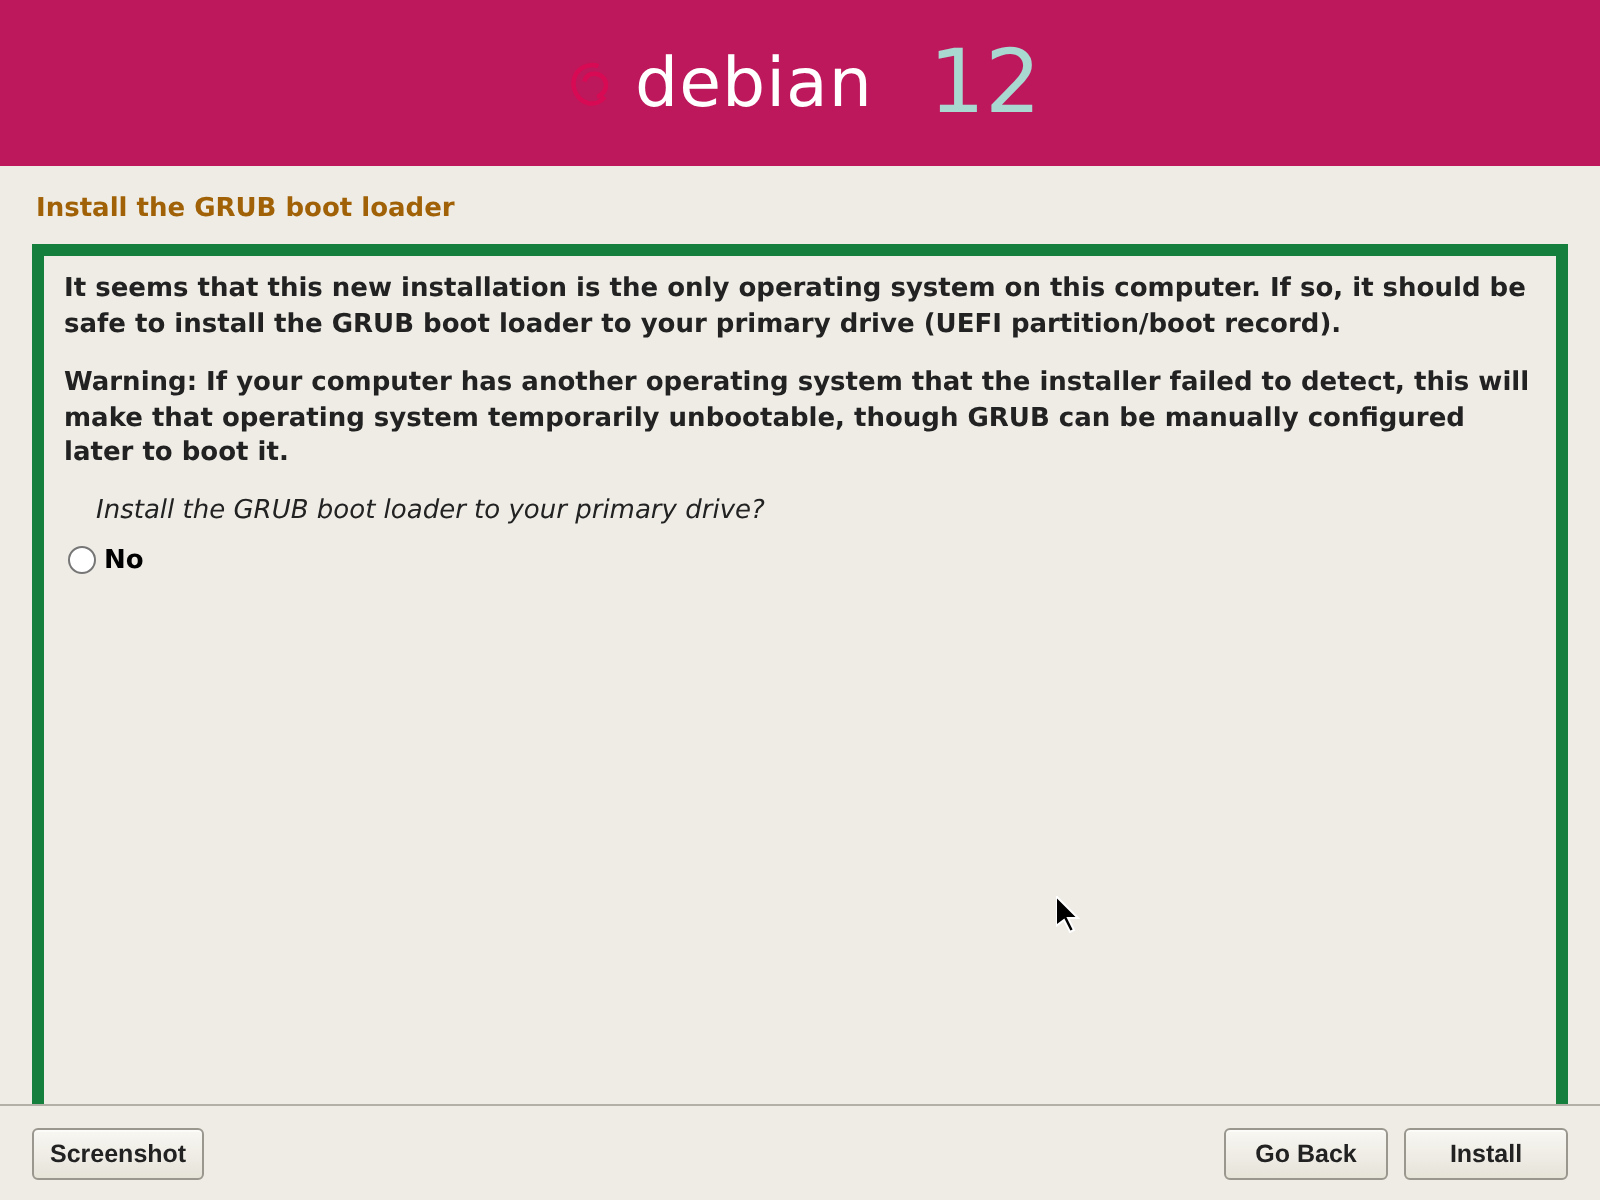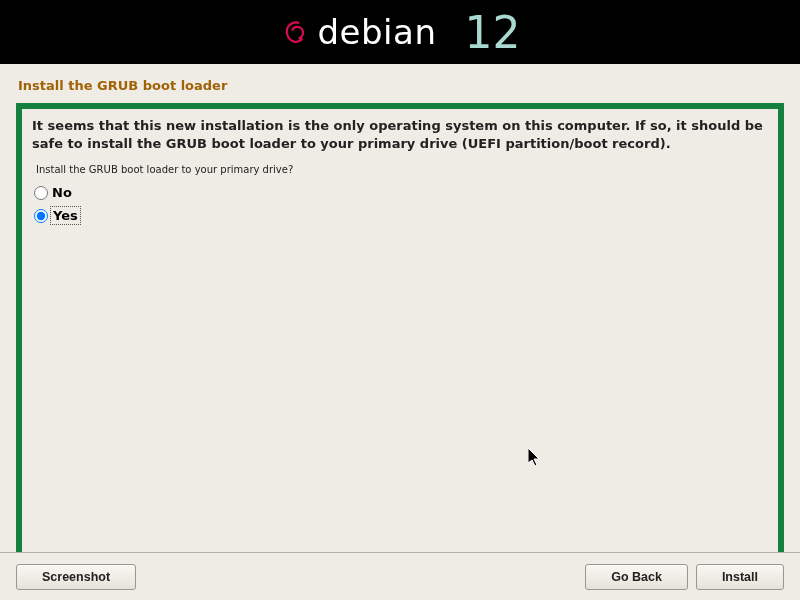--- a/index.html
+++ b/index.html
@@ -11,22 +11,22 @@
       width: 800px;
       height: 600px;
       font-family: "DejaVu Sans", Arial, sans-serif;
       font-size: 13px;
       background: #eeece5;
       overflow: hidden;
       position: relative;
     }
     .header {
       width: 100%;
-      height: 64px;
-      background: #000000;
+      height: 83px;
+      background: #be185d;
       display: flex;
       align-items: center;
       justify-content: center;
       gap: 4px;
     }
     .swirl {
       width: 32px;
       height: 32px;
       margin-right: 2px;
     }
@@ -58,24 +58,25 @@
     .info-text {
       font-weight: bold;
       font-size: 13px;
       line-height: 1.35;
       color: #222;
     }
     .info-text p {
       margin-bottom: 12px;
     }
     .question {
+      font-style: italic;
       font-weight: normal;
-      font-size: 10px;
+      font-size: 13px;
       color: #222;
-      margin: 4px 0 10px 4px;
+      margin: 4px 0 10px 16px;
     }
     .radio-row {
       display: flex;
       align-items: center;
       gap: 4px;
       margin: 4px 0 8px 2px;
     }
     .radio-row input[type="radio"] {
       width: 14px;
       height: 14px;
@@ -103,21 +104,21 @@
       padding: 0 16px;
       background: #eeece5;
     }
     .footer .spacer {
       flex: 1;
     }
     .btn {
       background: linear-gradient(#f8f7f2, #e6e3d9);
       border: 1px solid #9a988e;
       border-radius: 3px;
-      padding: 4px 25px;
+      padding: 4px 8px;
       font-size: 12.5px;
       font-weight: bold;
       color: #222;
       cursor: pointer;
       min-width: 82px;
       height: 26px;
       margin-left: 8px;
       box-shadow: inset 0 1px 0 rgba(255,255,255,0.5);
     }
     .btn:first-child {
@@ -141,30 +142,27 @@
   </svg>
   <span class="brand">debian</span>
   <span class="brand-version">12</span>
 </div>
 
 <div class="page-title">Install the GRUB boot loader</div>
 
 <div class="main-panel">
   <div class="info-text">
     <p>It seems that this new installation is the only operating system on this computer. If so, it should be safe to install the GRUB boot loader to your primary drive (UEFI partition/boot record).</p>
+    <p>Warning: If your computer has another operating system that the installer failed to detect, this will make that operating system temporarily unbootable, though GRUB can be manually configured later to boot it.</p>
   </div>
   <div class="question">Install the GRUB boot loader to your primary drive?</div>
 
   <div class="radio-row">
     <input type="radio" name="grub" id="opt-no" style="">
     <label for="opt-no">No</label>
-  </div>
-  <div class="radio-row">
-    <input type="radio" name="grub" id="opt-yes" checked="" style="">
-    <label for="opt-yes" class="focused-label">Yes</label>
   </div>
 </div>
 
 <div class="footer">
   <button class="btn">Screenshot</button>
   <div class="spacer"></div>
   <button class="btn">Go Back</button>
   <button class="btn">Install</button>
 </div>
 

